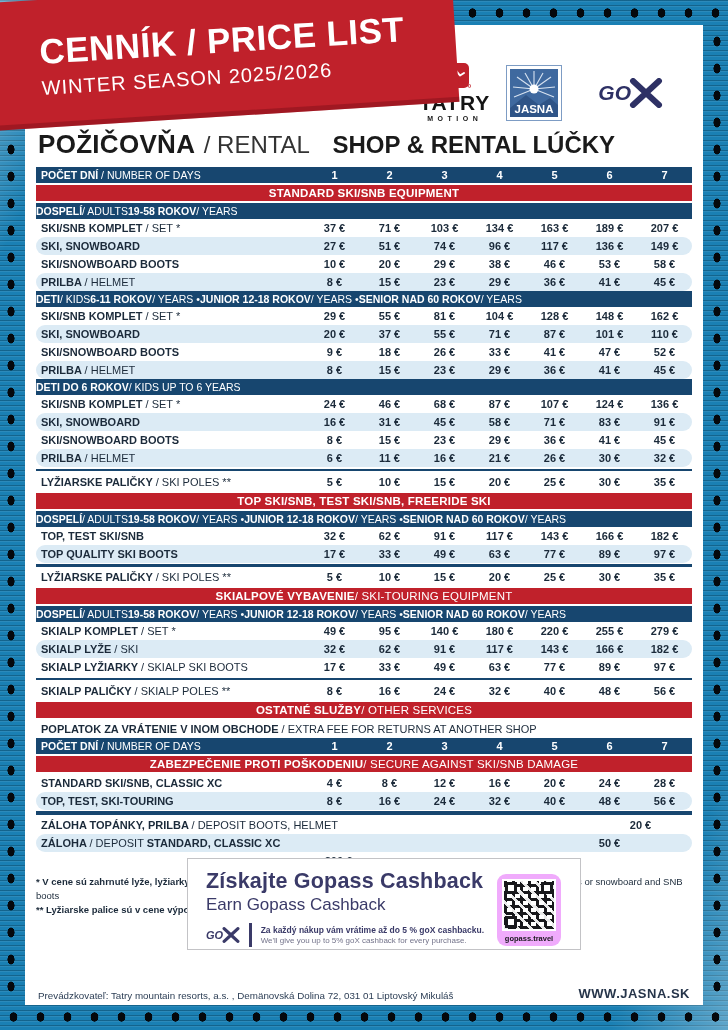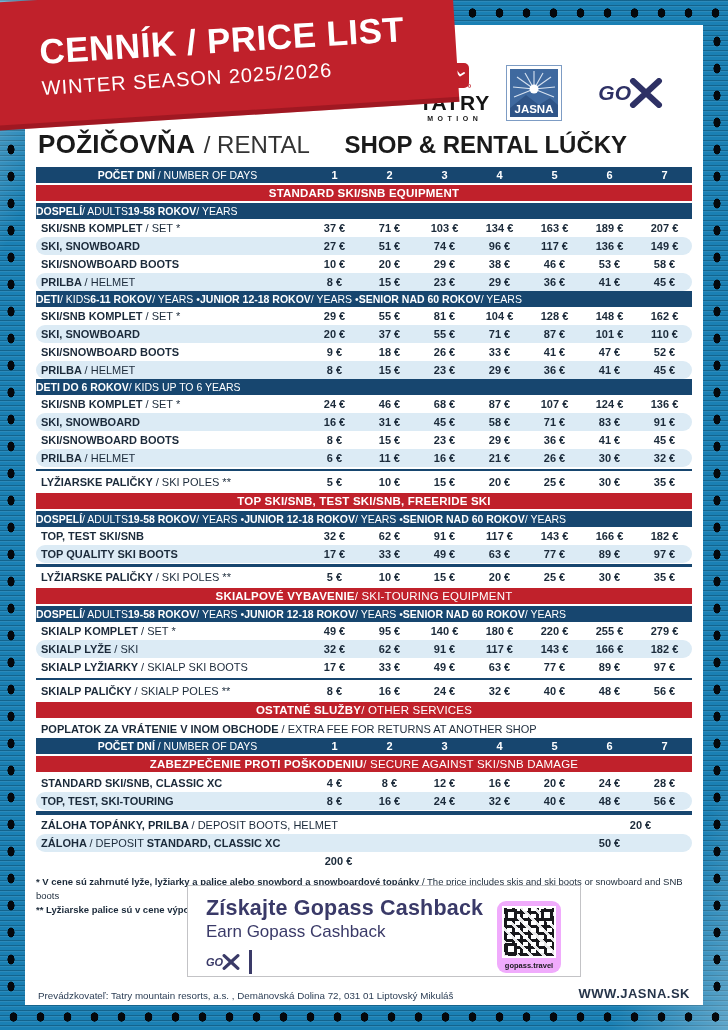--- a/index.html
+++ b/index.html
@@ -40,47 +40,47 @@
   .tatry-word { font-size:21px; font-weight:800; color:#141414; letter-spacing:1px; line-height:1; margin-top:2px; }
   .tatry-sub { font-size:7px; font-weight:700; color:#141414; letter-spacing:4.5px; margin-top:2px; }
   .jasna-box { width:76px; height:56px; }
   .gox { display:flex; align-items:center; }
   .gox .go { font-size:21px; font-weight:800; font-style:italic; color:#2e3165; letter-spacing:0; margin-right:-2px; }
 
   
   .title { margin:104px 10px 0 13px; white-space:nowrap; }
   .title .t1 { font-size:26px; font-weight:800; color:#1a1a1a; letter-spacing:.3px; }
   .title .t2 { font-size:24px; font-weight:300; color:#333; margin-left:4px; }
-  .title .t3 { font-size:24px; font-weight:800; color:#1a1a1a; margin-left:30px; }
+  .title .t3 { font-size:24px; font-weight:800; color:#1a1a1a; margin-left:18px; }
 
   
   .table { margin:7px 11px 0 11px; width:656px; }
   .t-days, .t-row { display:flex; align-items:center; }
   .t-days { height:16px; background:#17466f; color:#fff; font-size:10.5px; }
-  .t-days .t-label { padding-left:12px;text-align:center; }
+  .t-days .t-label { padding-left:5px; }
   .t-col { width:55px; flex:none; text-align:center; font-weight:800; font-size:11px; }
   .t-banner { height:16px; margin:2px 0; background:#c0212b; color:#fff; text-align:center;
     font-size:11.5px; display:flex; align-items:center; justify-content:center; letter-spacing:.2px; }
   .t-sub { height:16px; background:#17466f; color:#fff; font-size:10.5px; display:flex; align-items:center; }
   .t-row { height:18px; font-size:11px; color:#1b2a3a; }
   .t-row.alt { background:#dcebf5;border-radius:9px; }
   .t-label { flex:1; white-space:nowrap; padding-left:5px; }
   .t-price { width:55px; flex:none; text-align:center; font-weight:700; font-size:11px; color:#1b2a3a; white-space:nowrap; }
   .t-sep { height:2.5px; background:#17466f; margin:1.5px 0; }
   .t-sep.thick { height:3.5px; }
   .b { font-weight:800; }
   .r { font-weight:400; }
   .t-sub .b, .t-banner .b { font-weight:800; }
   .t-sub .r, .t-banner .r { font-weight:400; }
 
   
   .footnotes { margin:5px 11px 0 11px; font-size:9.5px; color:#1b2a3a; line-height:1.45; }
 
   
-  .cashback { position:absolute; left:162px; top:860px; width:394px; height:92px;
+  .cashback { position:absolute; left:162px; top:833px; width:394px; height:92px;
     border:1.5px solid #c3c3c6; background:#fff; display:flex; }
   .cb-left { flex:1; padding:10px 0 0 18px; }
   .cb-title { font-size:21.5px; font-weight:800; color:#3a3a68; letter-spacing:.2px; }
   .cb-sub { font-size:17px; font-weight:400; color:#3a3a68; margin-top:1px; }
   .cb-row { display:flex; align-items:center; margin-top:8px; gap:9px; }
   .cb-gox { display:flex; align-items:center; color:#3a3a68; }
   .cb-gox .go { font-size:11px; font-weight:800; font-style:italic; margin-right:-1px; }
   .cb-div { width:2.5px; height:24px; background:#3a3a68; }
   .cb-note-sk { font-size:8.5px; font-weight:800; color:#3a3a68; }
   .cb-note-en { font-size:8px; font-weight:400; color:#73738a; margin-top:1.5px; }
@@ -520,20 +520,24 @@
           <div class="cb-gox">
             <span class="go">GO</span>
             <span>
               <svg width="18" height="16" viewBox="0 0 34 30">
                 <polyline points="4,3 17,15 4,27" fill="none" stroke="#3a3a68" stroke-width="6" stroke-linecap="round" stroke-linejoin="round"></polyline>
                 <polyline points="30,3 17,15 30,27" fill="none" stroke="#3a3a68" stroke-width="6" stroke-linecap="round" stroke-linejoin="round"></polyline>
               </svg>
             </span>
           </div>
           <div class="cb-div"></div>
+          <div>
+            <div class="cb-note-sk">Za každý nákup vám vrátime až do 5 % goX cashbacku.</div>
+            <div class="cb-note-en">We'll give you up to 5% goX cashback for every purchase.</div>
+          </div>
         </div>
       </div>
       <div class="qr-wrap">
         <div class="qr-box">
           <div class="qr">
             <div class="f tl"></div>
             <div class="f tr"></div>
             <div class="f bl"></div>
           </div>
           <div class="qr-caption">gopass.travel</div>

